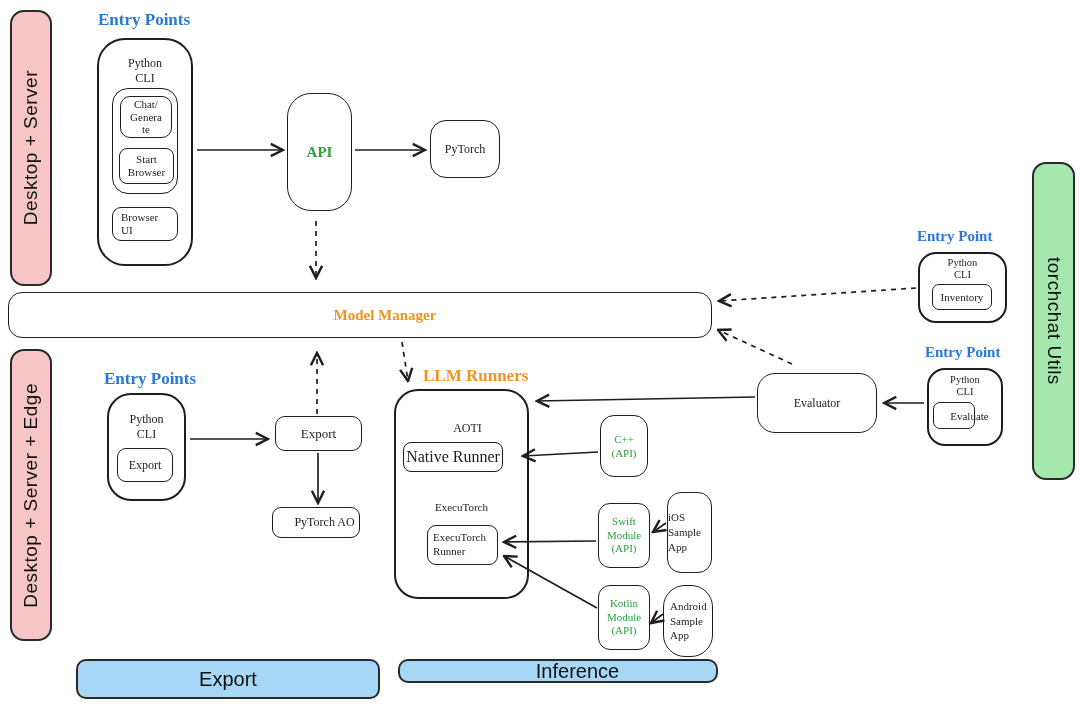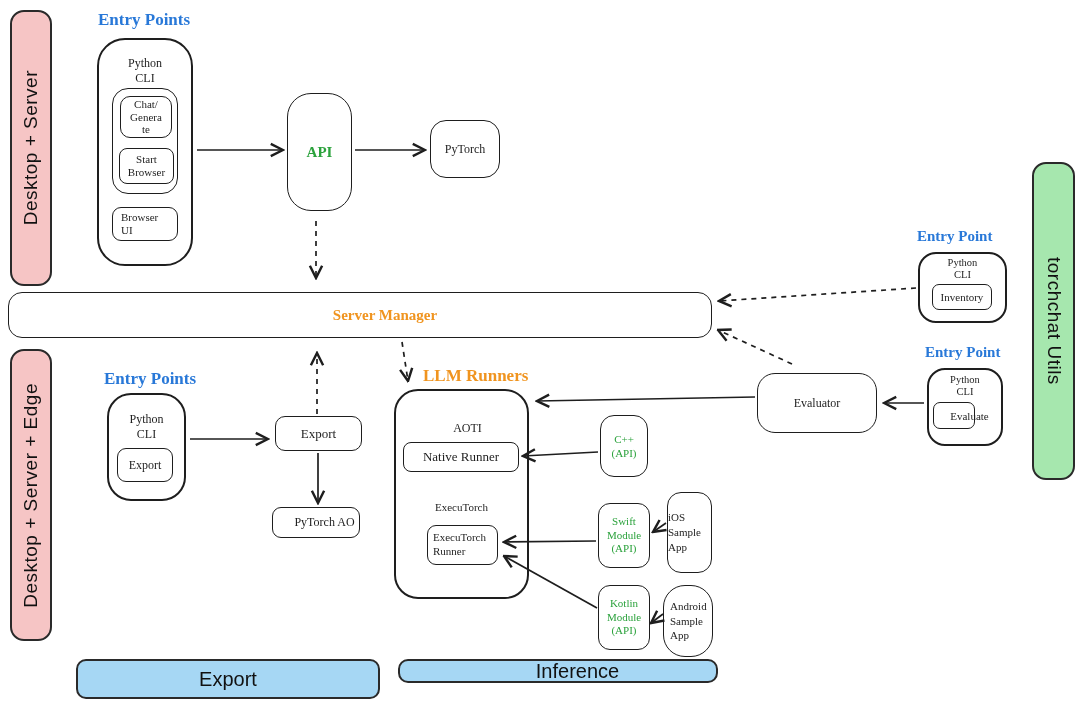--- a/index.html
+++ b/index.html
@@ -65,38 +65,38 @@
   <div class="box box-thin hand" style="left:119px; top:148px; width:55px; height:36px; border-radius:8px; font-size:11px; line-height:1.2;">Start
 Browser</div>
   <div class="box box-thin hand" style="left:112px; top:207px; width:66px; height:34px; border-radius:9px; font-size:11px; line-height:1.2; justify-content:flex-start; padding-left:8px; text-align:left;">Browser
 UI</div>
 
   <div class="box hand txt-green" style="left:287px; top:93px; width:65px; height:118px; border-radius:24px; font-size:15px; font-weight:bold;">API</div>
 
   <div class="box hand" style="left:430px; top:120px; width:70px; height:58px; border-radius:16px; font-size:12px;">PyTorch</div>
 
   <div class="box" style="left:8px; top:292px; width:704px; height:46px; border-radius:14px;">
-    <span class="hand txt-orange" style="font-size:15px; font-weight:bold; position:relative; left:25px;">Server Manager</span>
+    <span class="hand txt-orange" style="font-size:15px; font-weight:bold; position:relative; left:25px;">Model Manager</span>
   </div>
 
   <div class="abs hand lbl-blue" style="left:104px; top:369px;">Entry Points</div>
 
   <div class="box box-thick" style="left:107px; top:393px; width:79px; height:108px; border-radius:24px;"></div>
   <div class="abs hand cli-title" style="left:107px; top:412px; width:79px; font-size:12px;">Python
 CLI</div>
   <div class="box box-thin hand" style="left:117px; top:448px; width:56px; height:34px; border-radius:9px; font-size:12px;">Export</div>
 
   <div class="box hand" style="left:275px; top:416px; width:87px; height:35px; border-radius:10px; font-size:13px;">Export</div>
   <div class="box hand" style="left:272px; top:507px; width:88px; height:31px; border-radius:9px; font-size:12px;padding-left:17px;">PyTorch AO</div>
 
   <div class="abs hand lbl-orange" style="left:423px; top:366px;">LLM Runners</div>
 
   <div class="box box-thick" style="left:394px; top:389px; width:135px; height:210px; border-radius:24px;"></div>
   <div class="abs hand" style="left:394px; top:421px; width:147px; text-align:center; font-size:12px;">AOTI</div>
-  <div class="box box-thin hand" style="left:403px; top:442px; width:116px; height:30px; border-radius:8px; font-size:13px;">Native Runner</div>
+  <div class="box box-thin hand" style="left:403px; top:442px; width:100px; height:30px; border-radius:8px; font-size:16px;">Native Runner</div>
   <div class="abs hand" style="left:394px; top:501px; width:135px; text-align:center; font-size:11px;">ExecuTorch</div>
   <div class="box box-thin hand" style="left:427px; top:525px; width:71px; height:40px; border-radius:9px; font-size:11px; line-height:1.25; justify-content:flex-start; padding-left:5px; text-align:left;">ExecuTorch
 Runner</div>
 
   <div class="box hand txt-green" style="left:600px; top:415px; width:48px; height:62px; border-radius:14px; font-size:11px; line-height:1.3;">C++
 (API)</div>
   <div class="box hand txt-green" style="left:598px; top:503px; width:52px; height:65px; border-radius:12px; font-size:11px; line-height:1.25;">Swift
 Module
 (API)</div>
   <div class="box hand" style="left:667px; top:492px; width:45px; height:81px; border-radius:14px; font-size:11px; line-height:1.35; justify-content:flex-start; padding-left:0; text-align:left;">iOS

